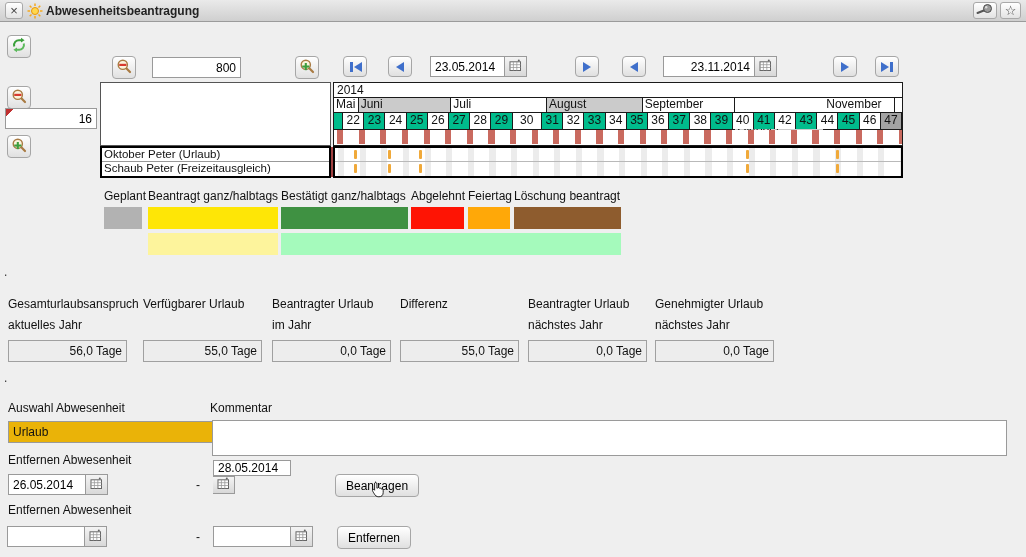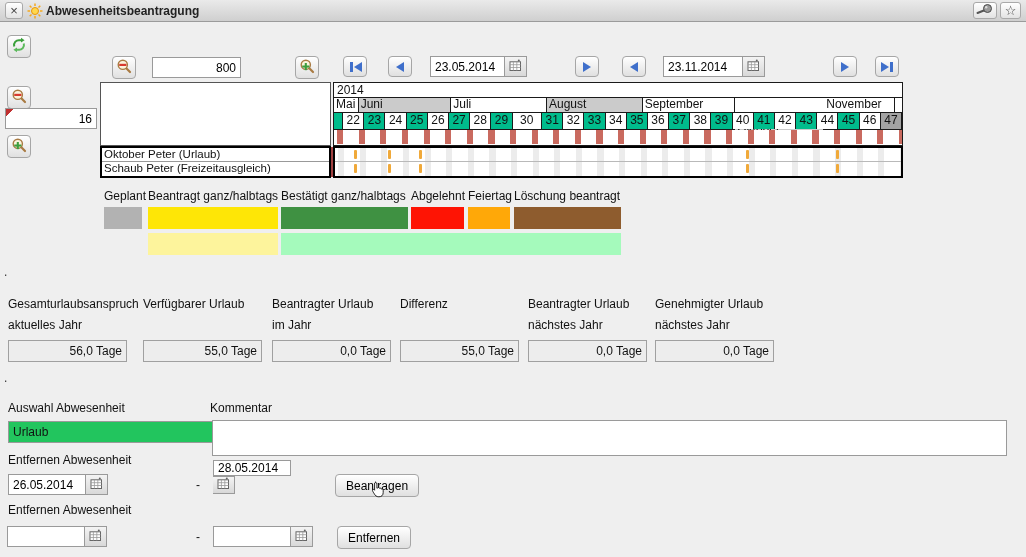--- a/index.html
+++ b/index.html
@@ -79,21 +79,21 @@
 
   
   .summary-col { position:absolute; top:297px; width:135px; }
   .summary-l1 { position:absolute; top:0; white-space:nowrap; }
   .summary-l2 { position:absolute; top:21px; white-space:nowrap; }
   .summary-val { position:absolute; top:43px; width:119px; height:22px; border:1px solid #A0A0A0;
                  background:#EDEDED; text-align:right; padding-right:4px; line-height:20px; }
 
   
   .form-label { position:absolute; white-space:nowrap; }
-  .combo { position:absolute; left:8px; top:421px; width:228px; height:22px; background:#22c55e;
+  .combo { position:absolute; left:8px; top:421px; width:228px; height:22px; background:#eab308;
            border:1px solid #9A9A9A; display:flex; }
   .combo-text { flex:1; line-height:20px; padding-left:4px; }
   .combo-btn { width:20px; height:100%; border-left:1px solid #A6A6A6;
                background:linear-gradient(#F8F8F8,#D8D8D8); display:flex; align-items:center;
                justify-content:center; }
   .chevron { width:7px; height:7px; border-right:2px solid #333; border-bottom:2px solid #333;
              transform:rotate(45deg); margin-top:-4px; }
   .comment-box { position:absolute; left:212px; top:420px; width:795px; height:36px;
                  border:1px solid #9A9A9A; background:#fff; resize:none;
                  font:12px "Liberation Sans",sans-serif; }
@@ -197,21 +197,21 @@
           </svg></span>
     </div>
   </div>
   <div class="btn nav-btn" style="left:575px;top:56px;">
     <span class="tri-r"></span>
   </div>
   <div class="btn nav-btn" style="left:622px;top:56px;">
     <span class="tri-l"></span>
   </div>
   <div class="datewrap" style="left:663px;top:56px;">
-    <input style="width: 80px;" value="23.11.2014">
+    <input style="width: 92px; text-align: right;" value="23.11.2014">
     <div class="cal-btn">
       <span><svg width="13" height="13" viewBox="0 0 13 13">
             <circle cx="9.8" cy="1.5" r="1" fill="#666"></circle>
             <rect x="1" y="2.8" width="10.5" height="8.7" fill="#FDFDFD" stroke="#666"></rect>
             <line x1="1" y1="5.7" x2="11.5" y2="5.7" stroke="#999" stroke-width="0.8"></line>
             <line x1="1" y1="8.5" x2="11.5" y2="8.5" stroke="#999" stroke-width="0.8"></line>
             <line x1="4.4" y1="2.8" x2="4.4" y2="11.5" stroke="#999" stroke-width="0.8"></line>
             <line x1="7.8" y1="2.8" x2="7.8" y2="11.5" stroke="#999" stroke-width="0.8"></line>
           </svg></span>
     </div>

